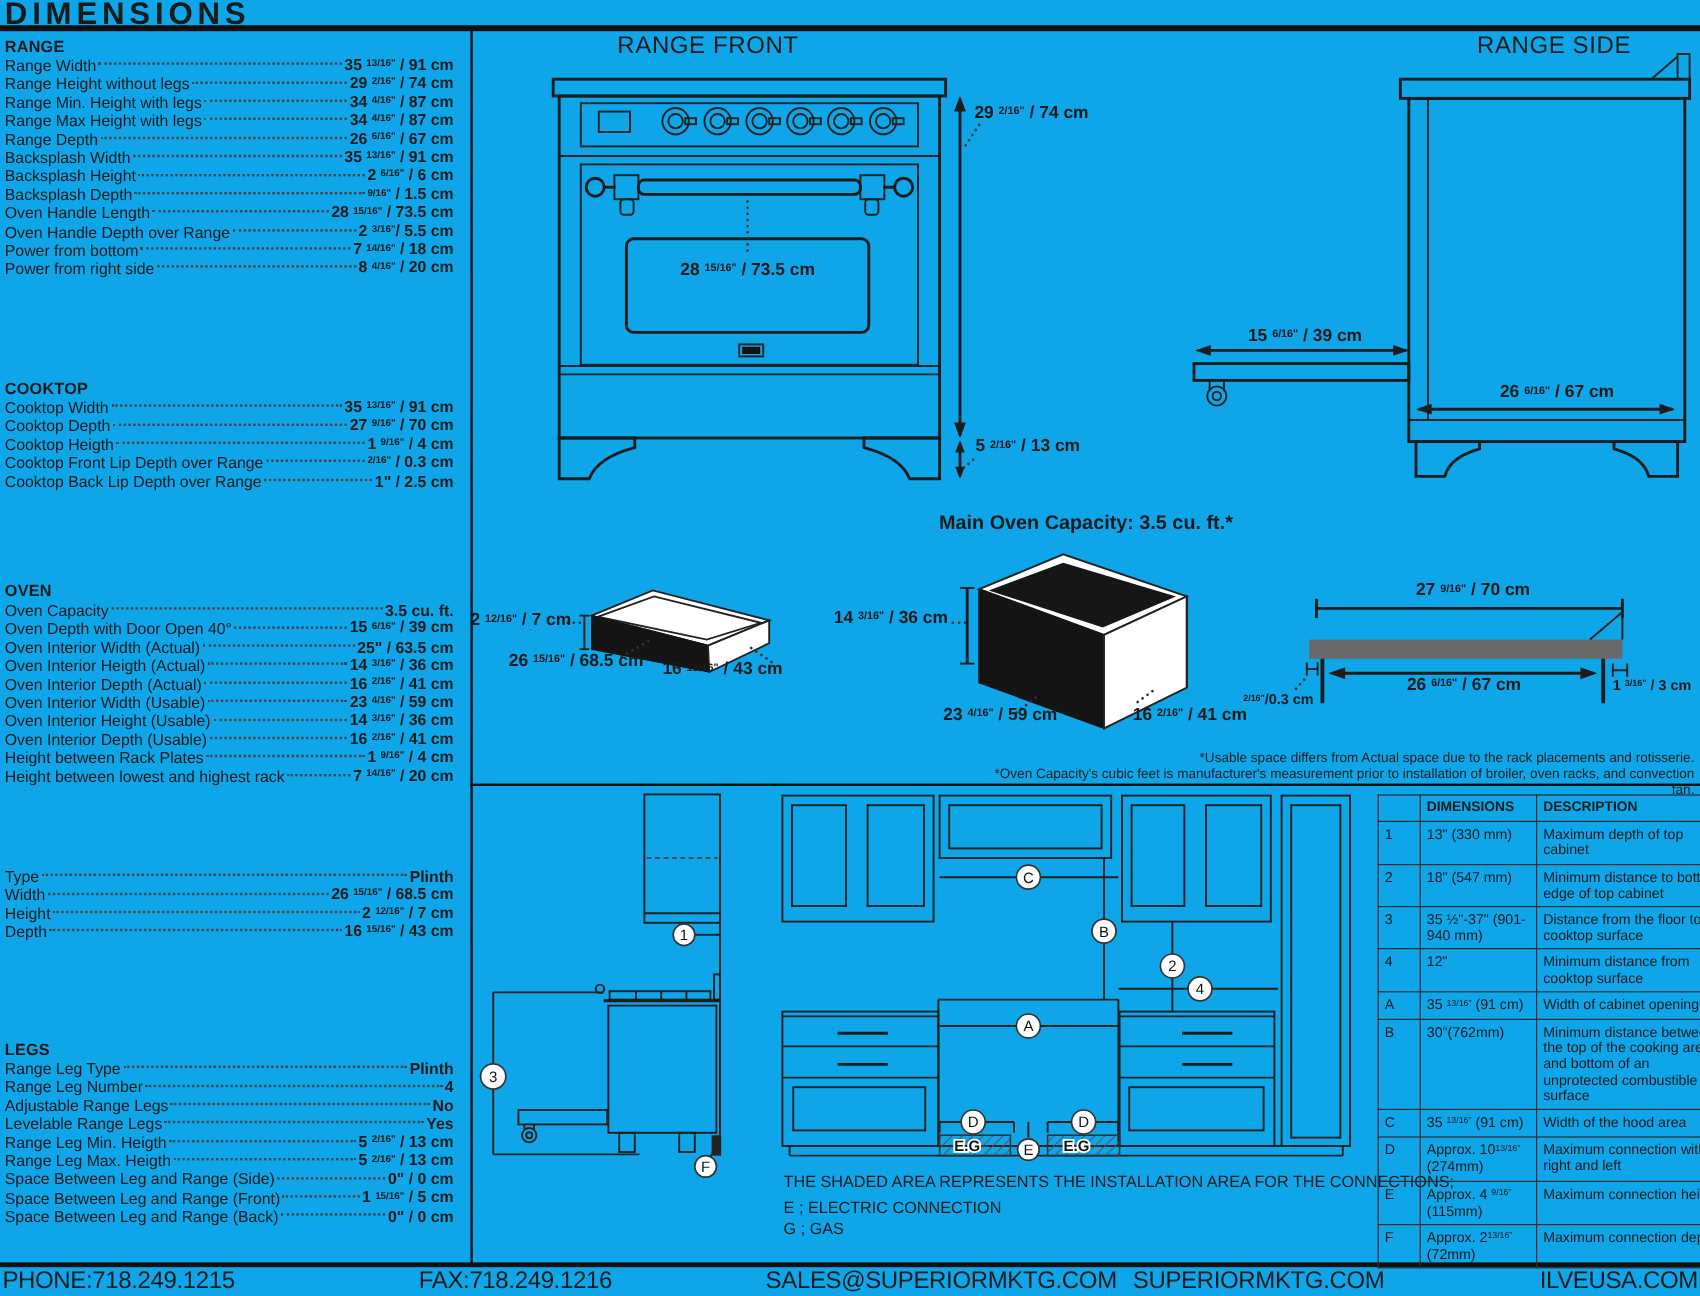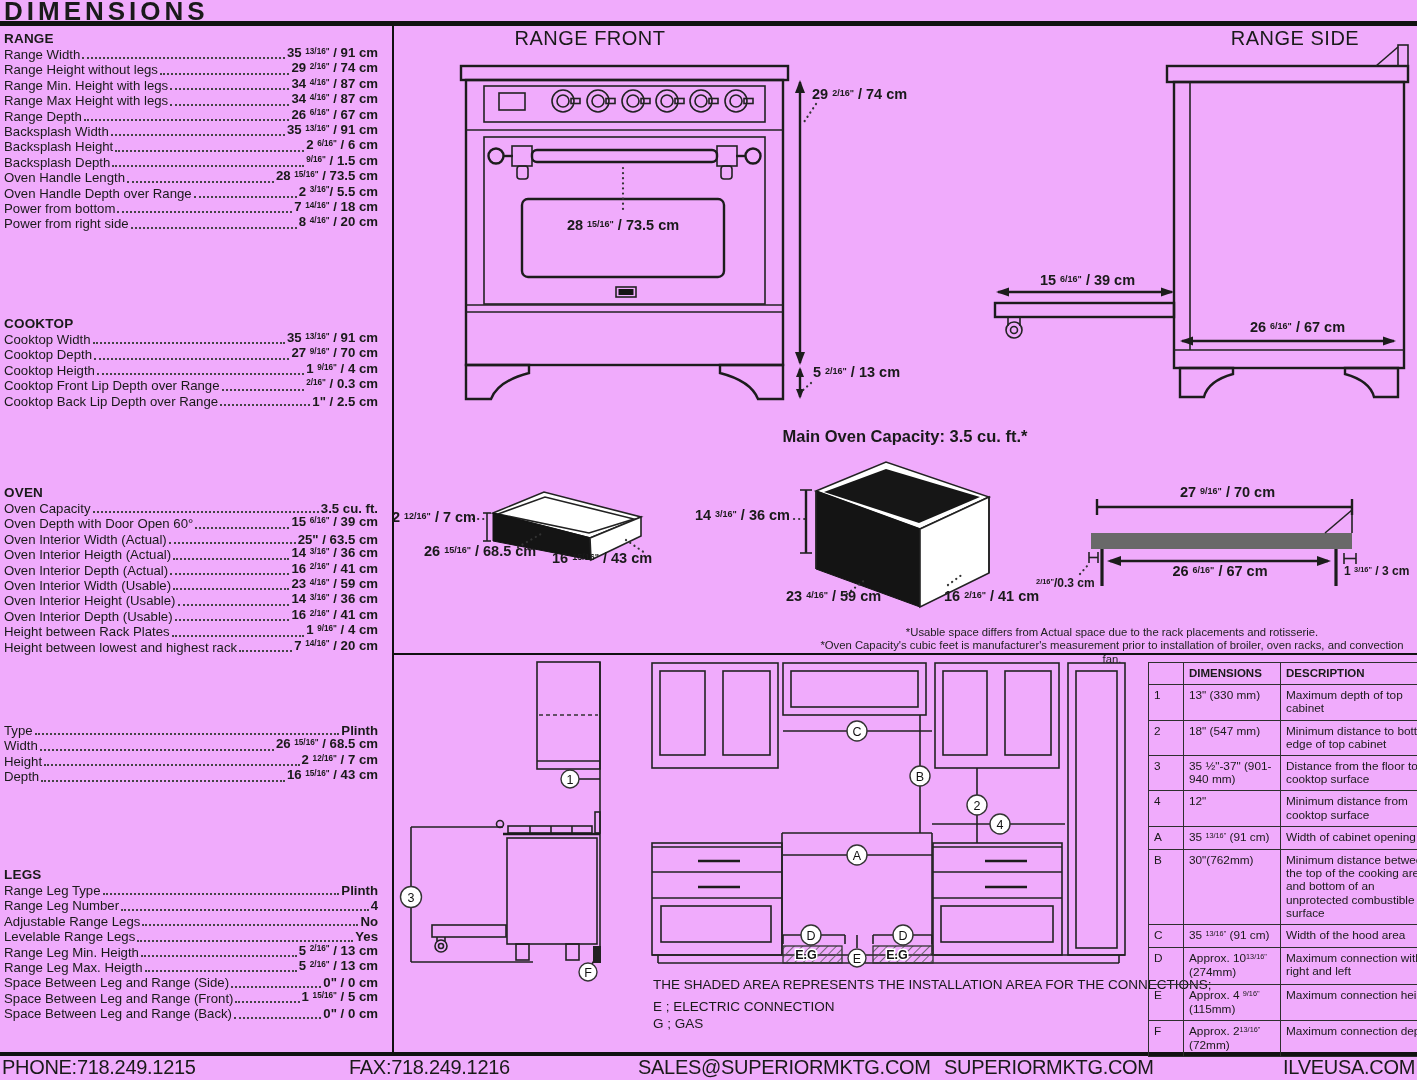--- a/index.html
+++ b/index.html
@@ -1,37 +1,37 @@
 <!DOCTYPE html>
 <html><head>
 <meta charset="utf-8">
 <style>
   html,body{margin:0;padding:0;background:#e8e8e8}
-  .page{position:relative;width:1417px;height:1080px;background:#f0abfc;
+  .page{position:relative;width:1417px;height:1080px;background:#0ea5e9;
         font-family:"Liberation Sans",sans-serif;color:#1a1a1a;overflow:hidden}
   
   .rule{position:absolute;background:#111}
   
   .ptitle{position:absolute;left:4px;top:-4px;font-size:26px;font-weight:bold;letter-spacing:4px;white-space:nowrap}
   
   .spec{position:absolute;left:4px;width:374px}
   .shead{font-size:13.5px;font-weight:bold;line-height:17px;letter-spacing:.2px}
-  .specrow{display:flex;align-items:flex-end;height:15.4px;line-height:15.4px;font-size:13.2px}
+  .specrow{display:flex;align-items:center;height:15.4px;line-height:15.4px;font-size:13.2px}
   .specrow .lbl{white-space:nowrap}
   .specrow .dots{flex:1;border-bottom:2px dotted #444;margin:0 2px 3px 2px;min-width:6px}
   .specrow .val{white-space:nowrap;font-weight:bold}
   .fr{font-size:.62em;position:relative;top:-.38em;letter-spacing:0}
   
   .dtitle{position:absolute;font-size:20px;font-weight:normal;letter-spacing:.5px;text-align:center;white-space:nowrap}
   .dim{position:absolute;font-size:14.5px;font-weight:bold;white-space:nowrap}
   .dim.ctr{text-align:center}
   .dim.rt{text-align:right}
   .dim.sm{font-size:12px}
   .cap{position:absolute;font-size:16.5px;font-weight:bold;text-align:center;white-space:nowrap}
-  .fnote{position:absolute;font-size:11.3px;line-height:13.4px;text-align:center;color:#222}
+  .fnote{position:absolute;font-size:11.3px;line-height:13.4px;text-align:right;color:#222}
   .note{position:absolute;font-size:13.5px;color:#1a1a1a;white-space:nowrap}
   
   .tblwrap{position:absolute;left:1148px;top:662px;width:266px}
   table.itbl{border-collapse:collapse;width:100%;table-layout:fixed}
   .itbl th,.itbl td{border:1.7px solid #2e2e2e;vertical-align:top;text-align:left;
       font-size:11.8px;line-height:13.2px;padding:4px 5px;word-wrap:break-word}
   .itbl th{font-weight:bold;font-size:11.5px}
   .itbl .c0{width:24px}.itbl .c1{width:86px}.itbl .c2{width:148px}
   
   .foot{position:absolute;top:1056px;font-size:20px;letter-spacing:-.3px;white-space:nowrap}
@@ -153,21 +153,21 @@
       </div>
     </div>
   <div class="spec" style="top:484px">
       <div class="shead">OVEN</div>
       <div class="specrow">
         <span class="lbl">Oven Capacity</span>
         <span class="dots"></span>
         <span class="val">3.5 cu. ft.</span>
       </div>
       <div class="specrow">
-        <span class="lbl">Oven Depth with Door Open 60°</span>
+        <span class="lbl">Oven Depth with Door Open 40°</span>
         <span class="dots"></span>
         <span class="val">15 <span class="fr">6/16"</span> / 39 cm</span>
       </div>
       <div class="specrow">
         <span class="lbl">Oven Interior Width (Actual)</span>
         <span class="dots"></span>
         <span class="val">25" / 63.5 cm</span>
       </div>
       <div class="specrow">
         <span class="lbl">Oven Interior Heigth (Actual)</span>

